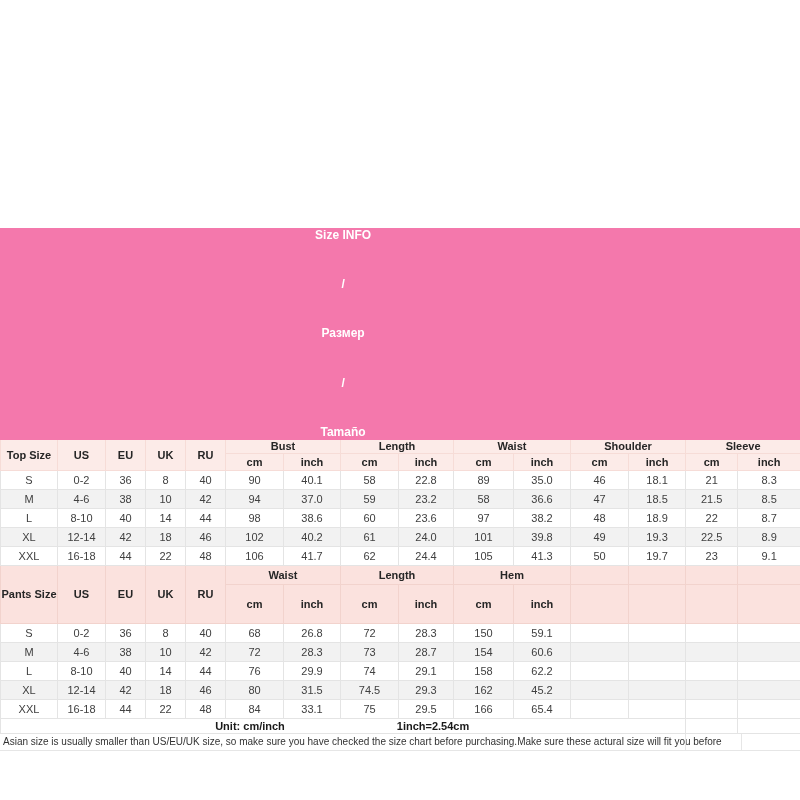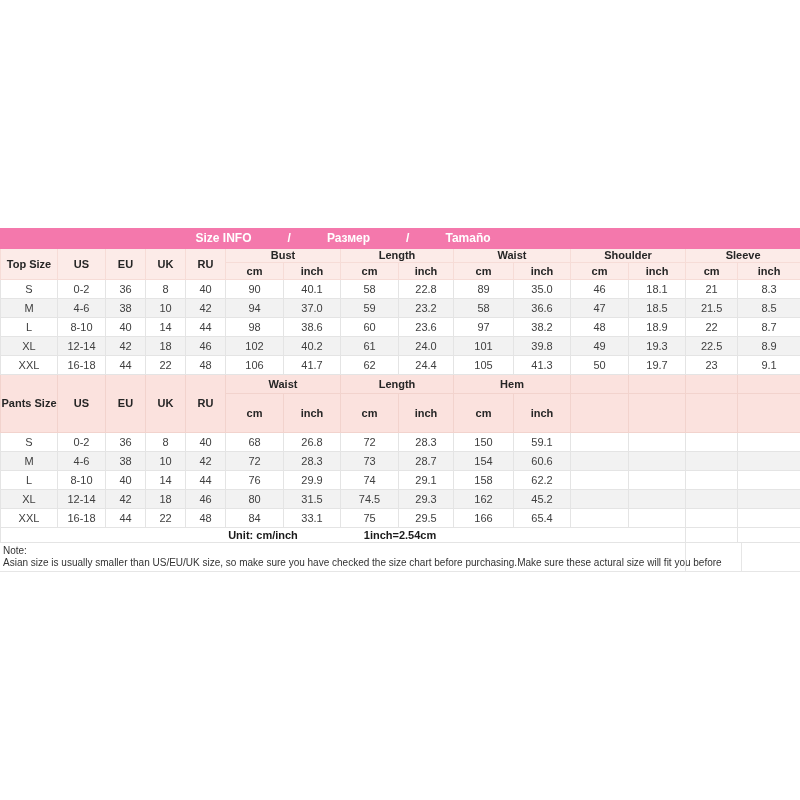--- a/index.html
+++ b/index.html
@@ -5,35 +5,35 @@
   html,body{margin:0;padding:0;background:#ffffff;width:800px;height:800px;overflow:hidden;
     font-family:"Liberation Sans","DejaVu Sans",sans-serif;}
   .page{position:relative;width:800px;height:800px;background:#ffffff;}
   .table-wrap{position:absolute;top:228px;left:0;width:800px;}
   table{border-collapse:collapse;table-layout:fixed;width:800px;font-size:11px;color:#404040;}
   td{border:1px solid #e4e4e4;text-align:center;padding:0;white-space:nowrap;overflow:hidden;
     vertical-align:middle;line-height:1.1;}
   tr.r-title td{background:#f478ac;border:1px solid #f478ac;height:19px;}
   tr.r-title td.rdiv{border-left:1px solid #f9a6c8;}
   .titleflex{display:flex;justify-content:center;align-items:center;gap:36px;
-    color:#ffffff;font-weight:bold;font-size:12px;}
+    color:#ffffff;font-weight:bold;font-size:12px;flex-direction:column;}
   .hp{background:#fcebe8;border:1px solid #f6dcd7;font-weight:bold;color:#262626;}
   .hd{background:#fbe2de;border:1px solid #f2d3cd;font-weight:bold;color:#262626;}
   tr.r-group td{height:13px;}
   tr.r-sub td{height:16px;}
   tr.r-data td{height:18px;background:#ffffff;}
   tr.r-data.alt td{background:#f2f2f2;}
   tr.r-pgroup td{height:18px;}
   tr.r-psub td{height:38px;}
   tr.r-unit td{height:14px;background:#ffffff;}
   .unitcell{position:relative;}
   .unitwrap{position:relative;width:100%;height:100%;}
   .unitwrap span{position:absolute;top:50%;transform:translate(-50%,-50%);
     font-weight:bold;color:#1a1a1a;font-size:11px;}
-  .u1{left:262px;} .u2{left:399px;}
+  .u1{left:249px;} .u2{left:432px;}
   .note{position:relative;width:800px;padding:2px 0 3px 3px;box-sizing:border-box;
     font-size:10px;color:#333333;line-height:11.5px;border-bottom:1px solid #e6e6e6;}
   .note div{white-space:nowrap;}
   .vline{position:absolute;top:0;bottom:0;width:1px;background:#e6e6e6;}
   .v1{left:685px;} .v2{left:741px;}
 </style>
 </head>
 <body>
 
 <div class="page">
@@ -303,19 +303,18 @@
             <span class="u2">1inch=2.54cm</span>
           </div>
         </td>
         <td></td>
         <td></td>
       </tr>
     </tbody>
       </table>
 
     <div class="note">
-      <div>Note:</div>
       <div>Asian size is usually smaller than US/EU/UK size, so make sure you have checked the size chart before purchasing.Make sure these actural size will fit you before</div>
       <div class="vline v1"></div>
       <div class="vline v2"></div>
     </div>
   </div>
 </div>
 
 </body></html>

